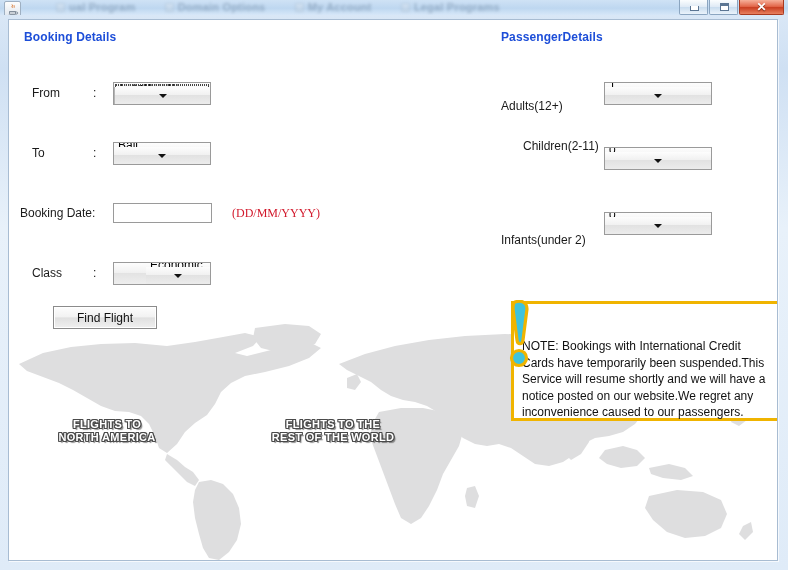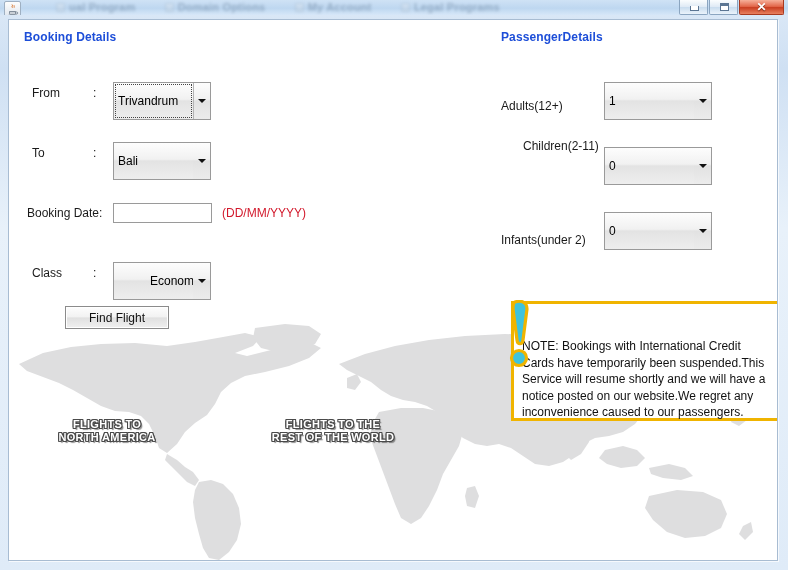--- a/index.html
+++ b/index.html
@@ -98,24 +98,24 @@
     white-space: nowrap;
   }
   .colon {
     position: absolute;
     font: 12px "Liberation Sans", sans-serif;
     color: #1a1a1a;
   }
 
   
   .combo {
-    position: absolute; height: 38px;
+    position: absolute; height: 23px;
     border: 1px solid #9a9a9a;
     background: linear-gradient(180deg,#fdfdfd 0%, #f1f1f1 45%, #e3e3e3 50%, #eeeeee 100%);
-    display: flex; align-items: stretch;
+    display: flex; align-items: stretch; flex-direction: column;
   }
   .combo .txt {
     flex: 1 1 auto; display: flex; align-items: center;
     padding-left: 4px; overflow: hidden;
     font: 12px "Liberation Sans", sans-serif; color: #000;
     white-space: nowrap;
   }
   .combo.focused .txt {
     outline: 1px dotted #444;
     outline-offset: -1px;
@@ -152,21 +152,20 @@
 
   
   .btn {
     position: absolute;
     border: 1px solid #8b8b8b;
     background: linear-gradient(180deg,#fdfdfd 0%, #f2f2f2 47%, #e0e0e0 52%, #f0f0f0 100%);
     font: 12px "Liberation Sans", sans-serif; color: #111;
     display: flex; align-items: center; justify-content: center;
     box-shadow: inset 0 0 0 1px #ffffff;
     cursor: pointer;
-    margin-left: 12px;
   }
 
   
   #note-box {
     position: absolute; left: 502px; top: 281px; width: 269px; height: 120px;
     border: 3px solid #f0b400;
     background: #ffffff;
   }
   #note-text {
     position: absolute; left: 8px; top: 34px; width: 252px;
@@ -281,23 +280,23 @@
     <div class="arrow"></div>
   </div>
 
   <div class="lbl" style="left:23px; top:126px;">To</div>
   <div class="colon" style="left:84px; top:126px;">:</div>
   <div class="combo" style="left:104px; top:122px; width:98px;">
     <div class="txt">Bali</div>
     <div class="arrow"></div>
   </div>
 
-  <div class="lbl" style="left:18px; top:186px;">Booking Date:</div>
+  <div class="lbl" style="left:11px; top:186px;">Booking Date:</div>
   <input class="textfield" style="left: 104px; top: 183px; width: 99px;" type="text" placeholder="" value="">
-  <div class="hint" style="left:213px; top:186px;">(DD/MM/YYYY)</div>
+  <div class="hint" style="left:223px; top:186px;font-family:Liberation Serif, serif;">(DD/MM/YYYY)</div>
 
   <div class="lbl" style="left:23px; top:246px;">Class</div>
   <div class="colon" style="left:84px; top:246px;">:</div>
   <div class="combo" style="left:104px; top:242px; width:98px;padding-left:32px;">
     <div class="txt">Economic</div>
     <div class="arrow"></div>
   </div>
 
   <div class="btn" style="left:44px; top:286px; width:104px; height:23px;">Find Flight</div>
 

